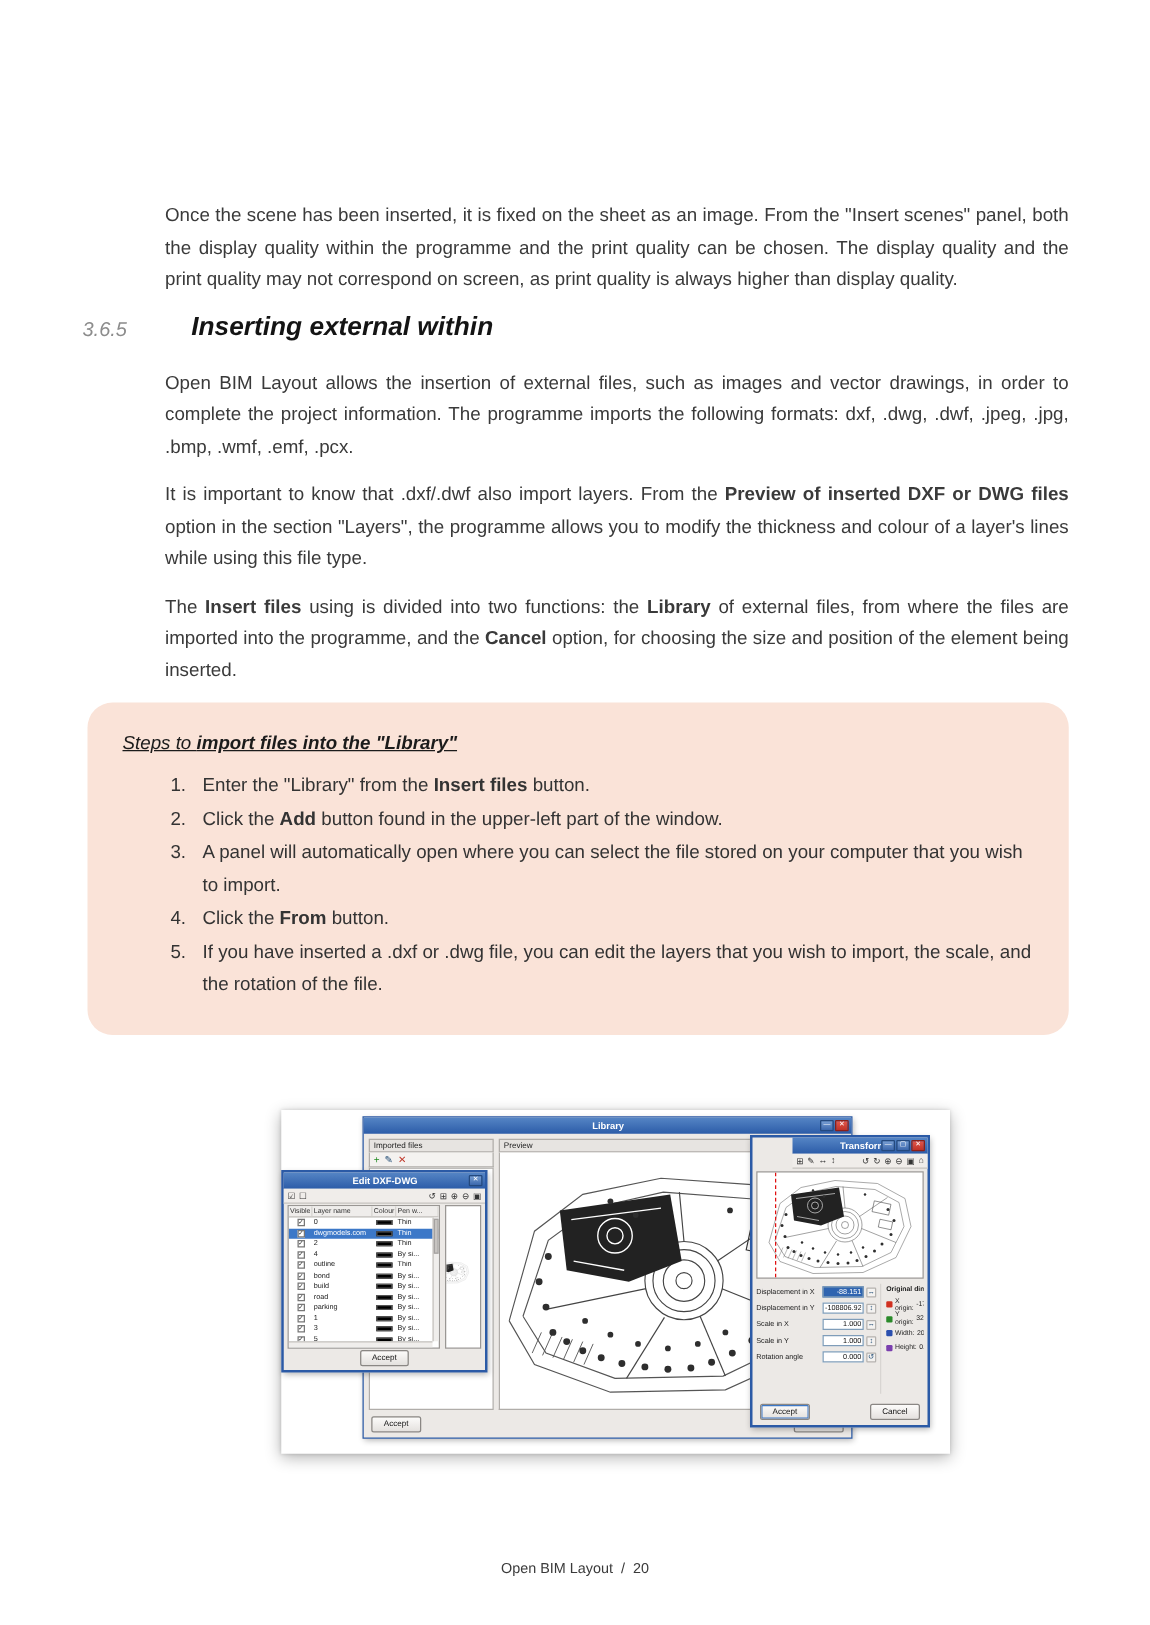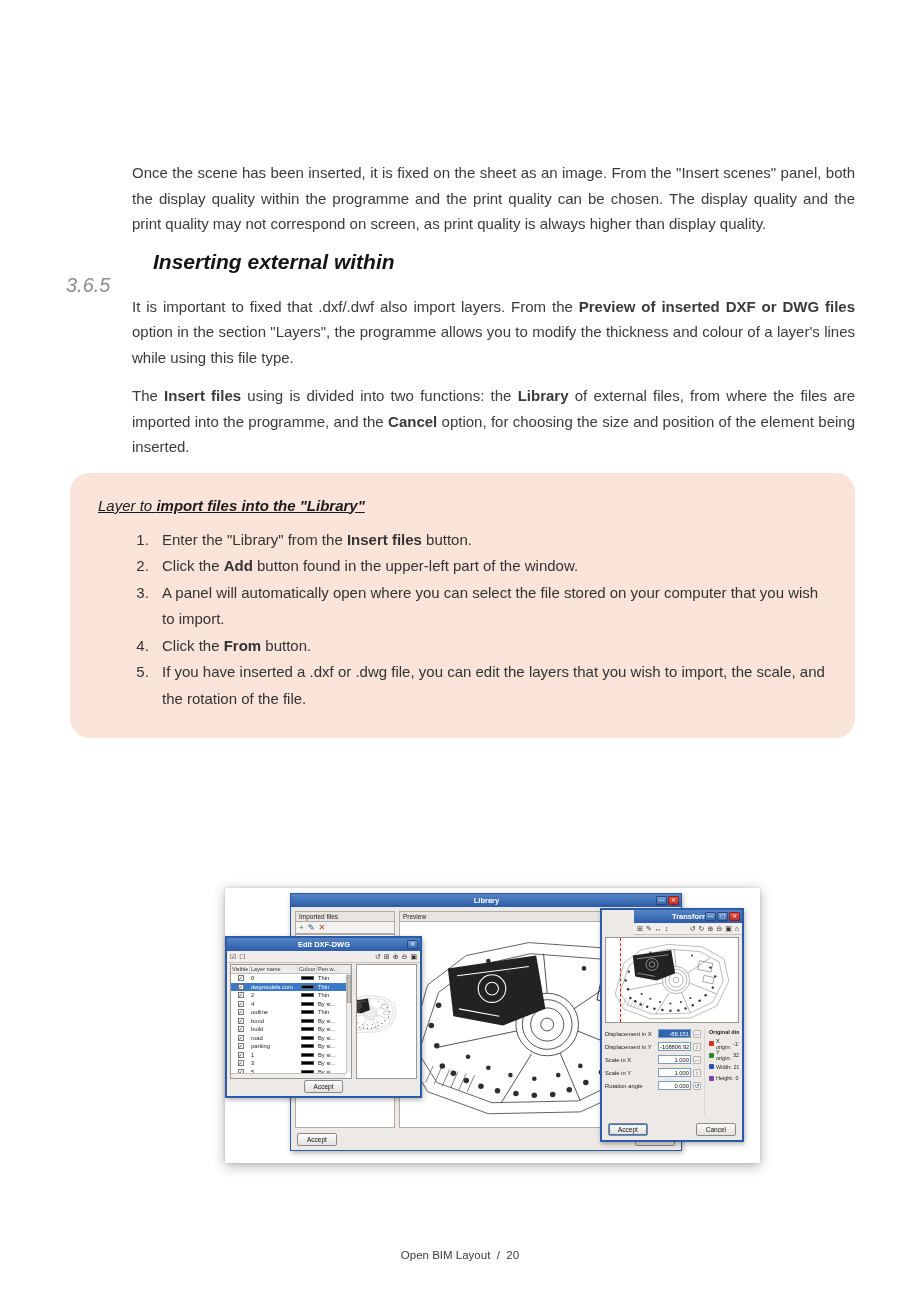--- a/index.html
+++ b/index.html
@@ -11,21 +11,21 @@
   .logos{position:absolute;top:45px;left:722px;display:flex;gap:6px;}
   .logo-gray{width:60px;height:62px;background:linear-gradient(135deg,#c3c1c0,#8e8c8a);border-radius:3px;
     box-shadow:2px 3px 6px rgba(0,0,0,.35);display:flex;align-items:center;justify-content:center;}
   .logo-red{width:66px;height:62px;background:#e30613;border-radius:9px;box-shadow:2px 3px 6px rgba(0,0,0,.35);
     display:flex;align-items:center;justify-content:center;color:#fff;font-weight:700;font-size:26px;letter-spacing:0.5px;}
 
   
   .content{position:absolute;left:132px;top:160px;width:723px;}
   .para{font-size:15px;line-height:25.5px;text-align:justify;margin-bottom:13px;color:#3a3a3a;}
   .heading{position:relative;margin-top:8px;margin-bottom:14px;height:30px;}
-  .h-num{position:absolute;left:-66px;top:6px;font-style:italic;color:#8c8c8c;font-size:20px;margin-top:18px;}
+  .h-num{position:absolute;left:-66px;top:6px;font-style:italic;color:#8c8c8c;font-size:16px;}
   .h-title{position:absolute;left:21px;top:0;font-size:21px;font-weight:700;font-style:italic;color:#141414;}
 
   .steps-box{margin-left:-62px;margin-top:2px;width:785px;background:#fae3d8;border-radius:20px;padding:24px 30px 26px 28px;}
   .steps-title{font-style:italic;font-size:15px;text-decoration:underline;color:#1b1b1b;margin-bottom:13px;}
   .steps-box ol{list-style:decimal;padding-left:55px;font-size:15px;line-height:26.5px;color:#333;}
   .steps-box li{padding-left:9px;}
 
   .footer{position:absolute;top:1249px;left:0;width:100%;text-align:center;font-size:11.5px;color:#3a3a3a;white-space:pre;}
 
   
@@ -50,21 +50,21 @@
   .lib-tools{height:12px;display:flex;align-items:center;gap:4px;padding:0 3px;border:1px solid #b0ada9;border-top:none;background:#f4f2f0;}
   .ticon{font-size:8px;line-height:1;}
   .ticon.green{color:#1d8a1d;} .ticon.blue{color:#28527a;} .ticon.red{color:#c0392b;}
   .lib-list{position:absolute;top:23px;left:0;right:0;bottom:0;border:1px solid #b0ada9;background:#fff;}
   .lib-item{font-size:6.5px;padding:2px 3px;color:#222;white-space:nowrap;overflow:hidden;}
   .lib-right{position:absolute;left:108px;right:4px;top:17px;bottom:22px;}
   .preview-body{position:absolute;top:11px;left:0;right:0;bottom:0;border:1px solid #b0ada9;border-top:none;background:#fff;overflow:hidden;}
   .lib-bottom{position:absolute;left:6px;right:6px;bottom:3px;height:15px;display:flex;justify-content:space-between;align-items:center;}
 
   
-  .edit{left:0;top:48px;width:197px;height:162px;border-width:2px;}
+  .edit{left:0;top:48px;width:165px;height:162px;border-width:2px;}
   .dlg-tools{height:12px;display:flex;align-items:center;gap:3px;padding:0 3px;background:#f0edea;border-bottom:1px solid #c5c2be;font-size:7px;color:#333;}
   .dlg-tools .spacer{flex:1;}
   .ltable{position:absolute;left:3px;top:26px;width:122px;height:115px;background:#fff;border:1px solid #9a9794;overflow:hidden;}
   .lhead,.lrow{display:grid;grid-template-columns:19px 48px 19px 1fr;align-items:center;}
   .lhead{height:9px;background:#efedeb;border-bottom:1px solid #c2bfbc;font-size:5.6px;color:#333;}
   .lhead span{padding:0 1px;border-right:1px solid #d6d3d0;overflow:hidden;white-space:nowrap;height:100%;display:flex;align-items:center;}
   .lrow{height:8.5px;font-size:5.8px;color:#222;}
   .lrow.sel{background:#3c78c8;color:#fff;}
   .lname,.lpen{overflow:hidden;white-space:nowrap;padding:0 1px;}
   .cbx{width:6px;height:6px;border:1px solid #777;background:#fff;font-size:5px;line-height:5px;text-align:center;color:#111;justify-self:center;}
@@ -173,25 +173,26 @@
 
 
   <div class="content">
     <p class="para"><span>Once the scene has been inserted, it is fixed on the sheet as an image. From the "Insert scenes" panel, both the display quality within the programme and the print quality can be chosen. The display quality and the print quality may not correspond on screen, as print quality is always higher than display quality.</span></p>
 
     <div class="heading">
       <span class="h-num">3.6.5</span>
       <span class="h-title">Inserting external within</span>
     </div>
 
-    <p class="para"><span>It is important to fixed that .dxf/.dwf also import layers. From the </span><span class="b">Preview of inserted DXF or DWG files</span><span> option in the section "Layers", the programme allows you to modify the thickness and colour of a layer's lines while using this file type.</span></p>
+    <p class="para"><span>Open BIM Layout allows the insertion of external files, such as images and vector drawings, in order to complete the project information. The programme imports the following formats: dxf, .dwg, .dwf, .jpeg, .jpg, .bmp, .wmf, .emf, .pcx.</span></p>
+    <p class="para"><span>It is important to know that .dxf/.dwf also import layers. From the </span><span class="b">Preview of inserted DXF or DWG files</span><span> option in the section "Layers", the programme allows you to modify the thickness and colour of a layer's lines while using this file type.</span></p>
     <p class="para"><span>The </span><span class="b">Insert files</span><span> using is divided into two functions: the </span><span class="b">Library</span><span> of external files, from where the files are imported into the programme, and the </span><span class="b">Cancel</span><span> option, for choosing the size and position of the element being inserted.</span></p>
 
     <div class="steps-box">
-      <div class="steps-title"><span>Layer to </span><span class="b">import files into the "Library"</span></div>
+      <div class="steps-title"><span>Steps to </span><span class="b">import files into the "Library"</span></div>
       <ol>
         <li><span>Enter the "Library" from the </span><span class="b">Insert files</span><span> button.</span></li>
         <li><span>Click the </span><span class="b">Add</span><span> button found in the upper-left part of the window.</span></li>
         <li><span>A panel will automatically open where you can select the file stored on your computer that you wish to import.</span></li>
         <li><span>Click the </span><span class="b">From</span><span> button.</span></li>
         <li><span>If you have inserted a .dxf or .dwg file, you can edit the layers that you wish to import, the scale, and the rotation of the file.</span></li>
       </ol>
     </div>
   </div>
 

